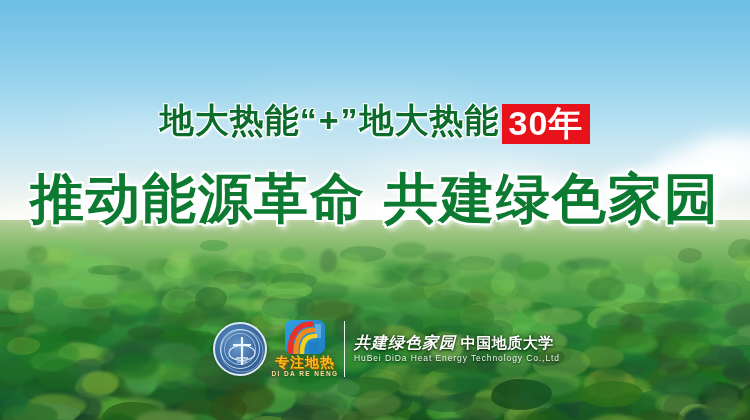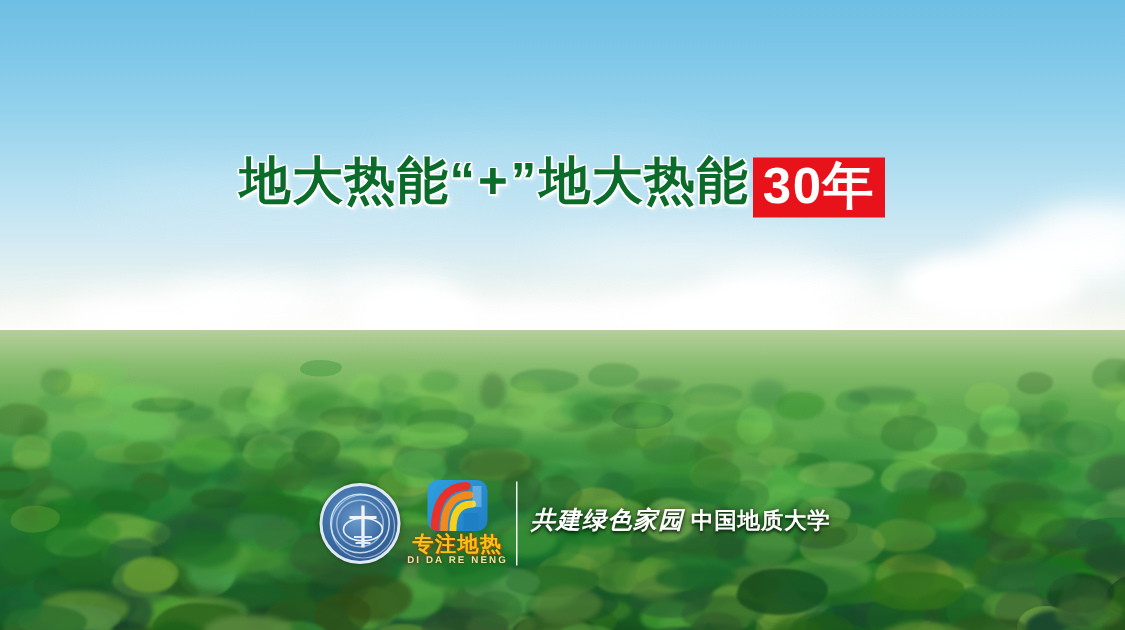--- a/index.html
+++ b/index.html
@@ -813,20 +813,23 @@
       <div class="blob" style="left: 654.9px; top: 156.3px; width: 40.2px; height: 18.5px; background: rgb(107, 157, 56); opacity: 0.34; filter: blur(1.16px);"></div>
       <div class="blob" style="left: 653.3px; top: 136.4px; width: 64.3px; height: 21.9px; background: rgb(40, 101, 51); opacity: 0.63; filter: blur(1.95px);"></div>
       <div class="blob" style="left: 594.3px; top: 129.1px; width: 30.5px; height: 29.7px; background: rgb(45, 106, 36); opacity: 0.35; filter: blur(1.38px);"></div>
       <div class="blob" style="left: 512.6px; top: 173.1px; width: 36.9px; height: 26.7px; background: rgb(39, 99, 23); opacity: 0.59; filter: blur(1.46px);"></div>
     </div>
 
   <div class="headline-sub">
     <span>地大热能</span><span class="quoted">“+”</span><span>地大热能</span><span class="years">30年</span>
   </div>
 
+  <div class="headline-main">
+    <span>推动能源革命</span><span class="gap"></span><span>共建绿色家园</span>
+  </div>
 
   <div class="logobar">
 
     <div class="seal">
       <div class="ring"></div>
       <div class="ring2"></div>
       <svg width="54" height="54" viewBox="0 0 54 54">
         <ellipse cx="27" cy="29" rx="13" ry="7.5" fill="none" stroke="#e8f1fa" stroke-width="1.1"></ellipse>
         <path d="M27 13 L27 41" stroke="#eef5fc" stroke-width="2.2" fill="none"></path>
         <path d="M18 21 L36 21" stroke="#eef5fc" stroke-width="2" fill="none"></path>
@@ -850,17 +853,18 @@
       <div class="logo-en">DI DA RE NENG</div>
     </div>
 
     <div class="divider"></div>
 
     <div class="company">
       <div class="line1">
         <span class="calli">共建绿色家园</span>
         <span>中国地质大学</span>
       </div>
+      <div class="line3">HuBei DiDa Heat Energy Technology Co.,Ltd</div>
     </div>
 
   </div>
 
 </div>
 
 </body></html>

